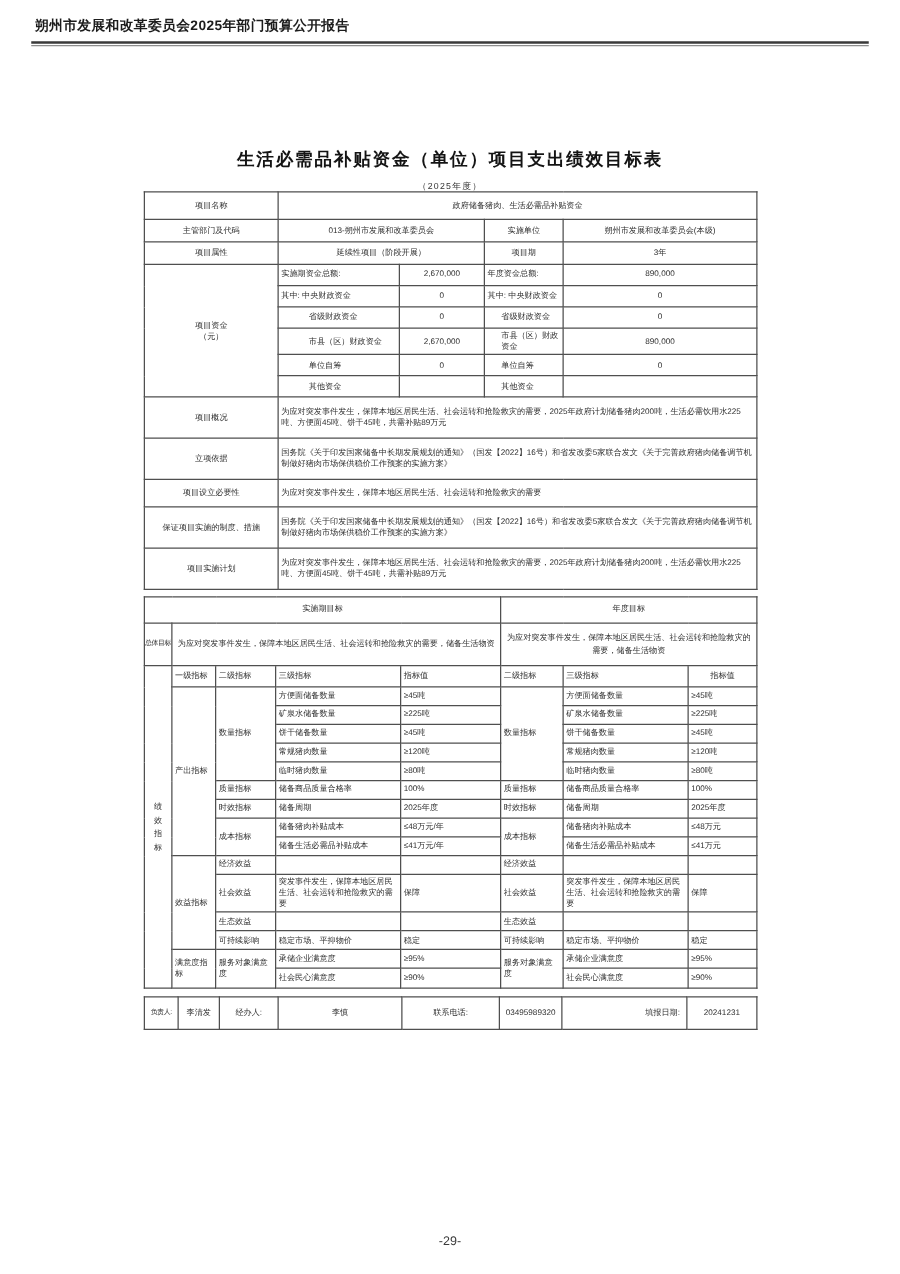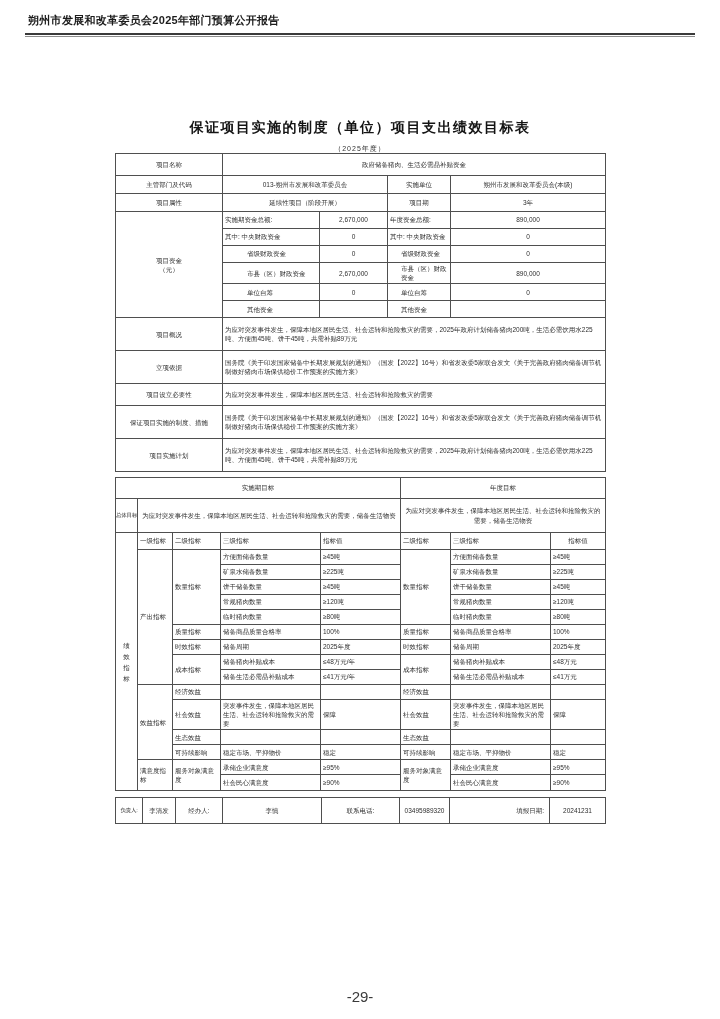--- a/index.html
+++ b/index.html
@@ -41,31 +41,31 @@
   .t3 { top:797px; }
   .c { text-align:center; }
   .l { text-align:left; }
   .r { text-align:right; padding-right:5px; }
   .ind { padding-left:24px; }
   .ind-sm { padding-left:13px; }
   .narrow { font-size:5.5px; letter-spacing:-0.3px; white-space:nowrap; padding:0; text-align:center; }
   .vert div { width:8px; margin:0 auto; word-break:break-all; line-height:1.7; text-align:center; }
   .page-number {
     position:absolute; top:988px; left:0; width:100%; text-align:center;
-    font-size:15px; color:#3a3a3a;
+    font-size:10px; color:#3a3a3a;
   }
 </style>
 </head>
 <body>
 
 <div class="page">
 
   <div class="doc-header">朔州市发展和改革委员会2025年部门预算公开报告</div>
   <div class="header-rule"></div>
-  <div class="doc-title">保证项目实施的制度（单位）项目支出绩效目标表</div>
+  <div class="doc-title">生活必需品补贴资金（单位）项目支出绩效目标表</div>
   <div class="doc-subtitle">（2025年度）</div>
 
   <table class="t1">
     <colgroup>
         <col style="width:107px">
         <col style="width:97px">
         <col style="width:68px">
         <col style="width:63px">
         <col style="width:155px">
       </colgroup>

